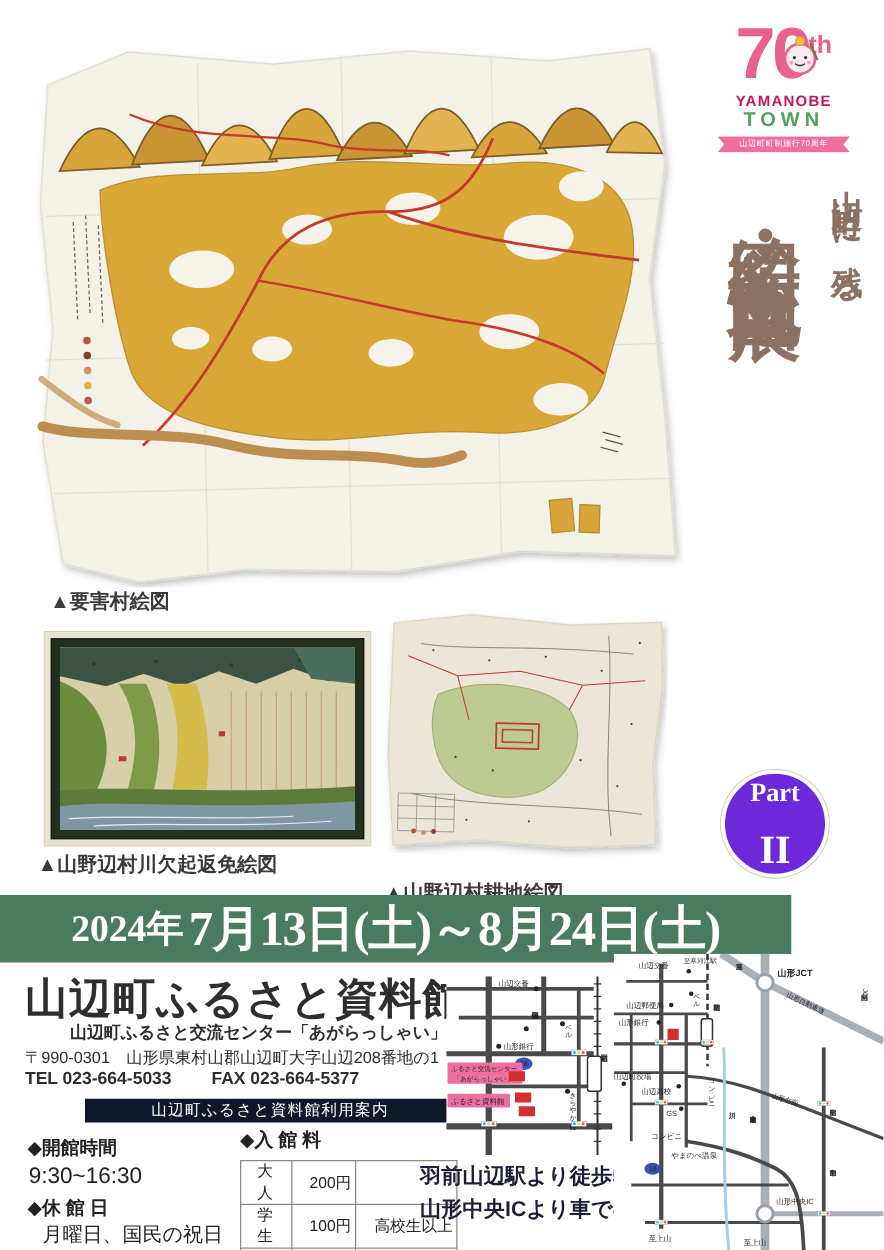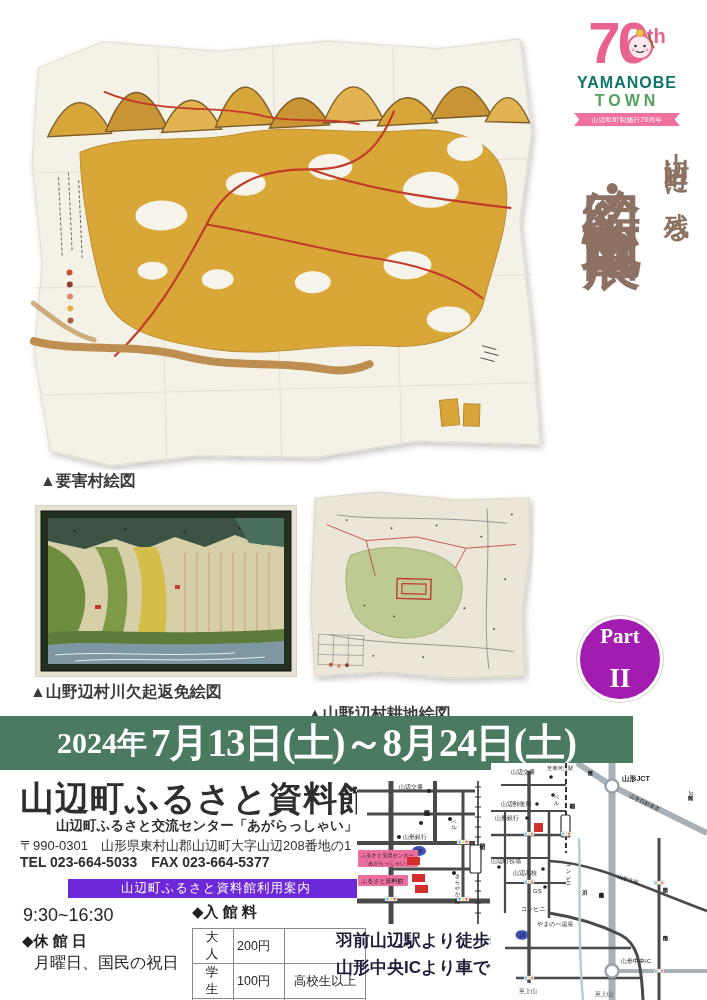--- a/index.html
+++ b/index.html
@@ -6,68 +6,68 @@
   .poster{position:relative;width:707px;height:1000px;background:#fff;overflow:hidden;
           font-family:"Liberation Sans","DejaVu Sans",sans-serif;}
   .abs{position:absolute;}
   .serif{font-family:"Liberation Serif","DejaVu Serif",serif;}
 
   
   .logo{right:14px;top:14px;width:132px;text-align:center;}
   .logo-70{font-size:58px;line-height:1;font-weight:800;color:#e8618f;letter-spacing:-3px;position:relative;}
   .logo-70 sup{font-size:20px;font-weight:800;letter-spacing:0;margin-top:26px;}
   .mascot{position:absolute;left:60px;top:12px;}
-  .logo-yamanobe{font-size:16px;font-weight:800;color:#0f766e;letter-spacing:1px;margin-top:2px;}
+  .logo-yamanobe{font-size:12px;font-weight:800;color:#be185d;letter-spacing:1px;margin-top:2px;}
   .logo-town{font-size:16px;font-weight:800;color:#53a05e;letter-spacing:4px;}
   .ribbon{margin:3px auto 0;width:106px;height:13px;background:#ef6f9e;color:#fff;font-size:6.5px;
           line-height:13px;letter-spacing:.5px;
           clip-path:polygon(0 0,100% 0,95% 50%,100% 100%,0 100%,5% 50%);}
   .tagline{right:14px;top:132px;writing-mode:vertical-rl;text-orientation:upright;
            font-family:"Liberation Serif","DejaVu Serif",serif;font-weight:700;
            font-size:25px;letter-spacing:8px;color:#8d7263;}
   .main-title{right:57px;top:142px;writing-mode:vertical-rl;text-orientation:upright;
            font-family:"Liberation Serif","DejaVu Serif",serif;font-weight:700;
            font-size:58px;letter-spacing:8px;color:#8d7263;
            text-shadow:-3px -3px 0 #fff,3px -3px 0 #fff,-3px 3px 0 #fff,3px 3px 0 #fff,
                        0 -3px 0 #fff,0 3px 0 #fff,-3px 0 0 #fff,3px 0 0 #fff;}
   .part-badge{left:577px;top:616px;width:80px;height:80px;border-radius:50%;
-           background:#a21caf;border:3px solid #fff;box-shadow:0 0 0 1px #d8d2c8;
+           background:#6d28d9;border:3px solid #fff;box-shadow:0 0 0 1px #d8d2c8;
            display:flex;flex-direction:column;align-items:center;justify-content:center;
            color:#fff;font-family:"Liberation Serif","DejaVu Serif",serif;font-weight:700;}
   .part-badge .p1{font-size:21px;line-height:1;}
-  .part-badge .p2{font-size:27px;line-height:1;margin-top:18px;}
+  .part-badge .p2{font-size:32px;line-height:1;margin-top:18px;}
 
   
   .caption{font-size:16px;color:#3a3a3a;font-weight:700;}
 
   
   .date-band{left:0;top:716px;width:633px;height:54px;background:#4a7b60;color:#fff;
              display:flex;align-items:center;justify-content:center;
              font-family:Liberation Serif, serif;font-weight:700;}
   .date-band .yr{font-size:30px;margin-right:4px;}
   .date-band .rg{font-size:39px;letter-spacing:-1px;}
 
   
   .venue-name{left:20px;top:776px;font-size:34px;font-weight:700;color:#2e2e2e;letter-spacing:1px;}
   .venue-sub{left:56px;top:817px;font-size:13.5px;font-weight:700;color:#2e2e2e;}
   .venue-addr{left:20px;top:837px;font-size:13px;color:#2e2e2e;}
   .venue-tel{left:20px;top:854px;font-size:14px;color:#2e2e2e;font-weight:600;}
-  .venue-tel span{margin-right:10px;}
-  .info-bar{left:68px;top:879px;width:296px;height:19px;background:#6d28d9;color:#fff;
+  .venue-tel span{margin-right:28px;}
+  .info-bar{left:68px;top:879px;width:296px;height:19px;background:#0f172a;color:#fff;
             font-size:12.5px;line-height:19px;text-align:center;letter-spacing:1px;}
   .hours{left:22px;top:903px;color:#222;}
   .hours .lbl{font-size:15px;font-weight:700;margin-top:6px;}
   .hours .val{font-size:18px;margin-left:1px;margin-top:2px;}
   .adm{left:192px;top:903px;color:#222;}
   .adm .lbl{font-size:15px;font-weight:700;margin-bottom:6px;}
   table.fee{border-collapse:collapse;}
   table.fee td{border:1px solid #8a8a8a;height:20px;font-size:12.5px;color:#222;padding:0 3px;}
   td.t{width:34px;text-align:center;letter-spacing:2px;}
-  td.f{width:44px;}
-  td.n{width:74px;font-size:10.5px;text-align:center;}
+  td.f{width:44px;text-align:right;}
+  td.n{width:74px;font-size:10.5px;text-align:right;}
   .access{left:336px;top:927px;font-size:17px;font-weight:800;color:#1d1d3a;line-height:1.6;}
 
   svg text{font-family:"Liberation Sans","DejaVu Sans",sans-serif;fill:#222;}
   .vtx{writing-mode:vertical-rl;}
 </style>
 </head>
 <body>
 
 <div class="poster">
 
@@ -262,20 +262,21 @@
   <div class="abs venue-name serif">山辺町ふるさと資料館</div>
   <div class="abs venue-sub">山辺町ふるさと交流センター「あがらっしゃい」隣接</div>
   <div class="abs venue-addr">〒990-0301　山形県東村山郡山辺町大字山辺208番地の1</div>
   <div class="abs venue-tel">
     <span>TEL 023-664-5033</span>
     <span>FAX 023-664-5377</span>
   </div>
   <div class="abs info-bar">山辺町ふるさと資料館利用案内</div>
 
   <div class="abs hours">
+    <div class="lbl">◆開館時間</div>
     <div class="val">9:30~16:30</div>
     <div class="lbl">◆休 館 日</div>
     <div class="val" style="font-size:16px;margin-left:12px;">月曜日、国民の祝日</div>
   </div>
 
   <div class="abs adm">
     <div class="lbl">◆入 館 料</div>
     <table class="fee">
       <tbody>
           <tr>

